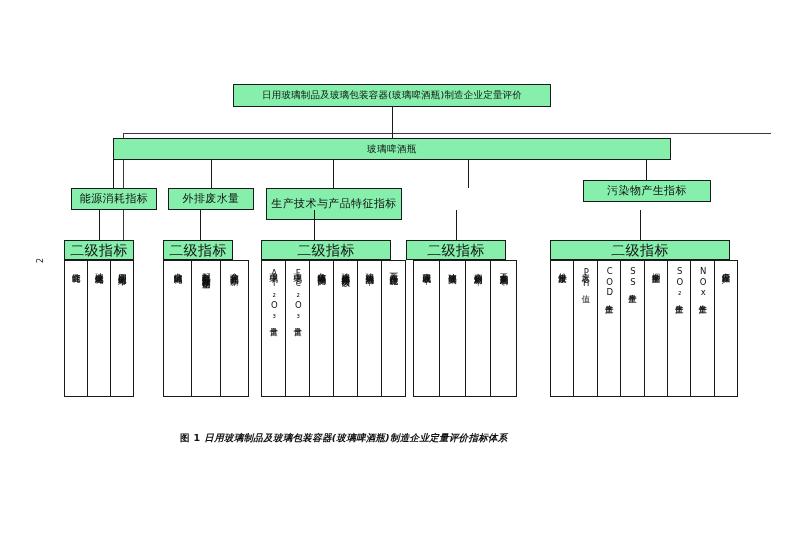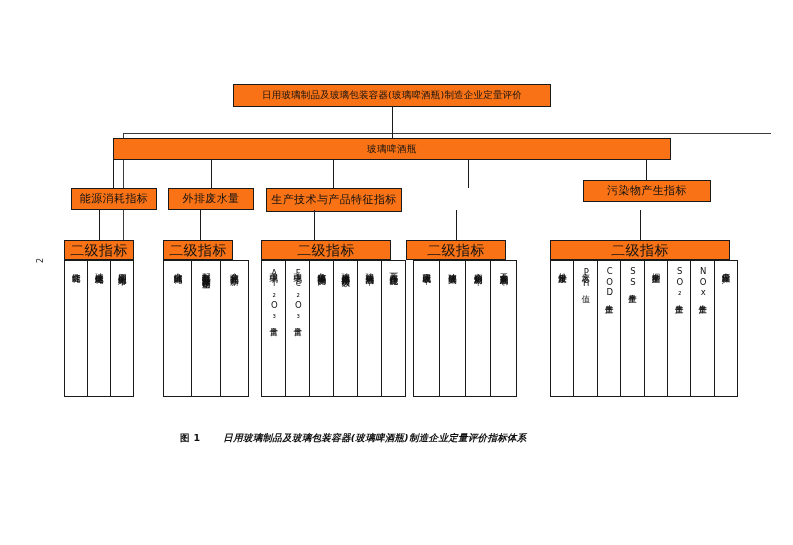--- a/index.html
+++ b/index.html
@@ -20,21 +20,21 @@
     position: absolute;
     left: 0; top: 0;
     width: 793px;
     height: 545px;
   }
 
   
   .node {
     position: absolute;
     border: 1px solid #1a1a1a;
-    background: #f97316;
+    background: #86efac;
     box-sizing: border-box;
     display: flex;
     align-items: center;
     justify-content: center;
     text-align: center;
     line-height: 1.15;
     color: #111;
   }
 
   .root-node {
@@ -124,21 +124,21 @@
   #caption {
     position: absolute;
     left: 180px;
     top: 432px;
     width: 470px;
     font-size: 9.5px;
     letter-spacing: 0.3px;
     color: #111;
     white-space: nowrap;
   }
-  #caption .fignum { font-weight: bold; margin-right: 23px; }
+  #caption .fignum { font-weight: bold; margin-right: 4px; }
   #caption .captext { font-weight: bold; font-style: italic; }
 </style>
 </head>
 <body>
 
 <div id="page">
 
   <div class="frame-rule" style="left:123px; top:133px; width:648px; height:1px;"></div>
   <div class="frame-rule" style="left:123px; top:133px; width:1px; height:256px;"></div>
 
@@ -159,21 +159,21 @@
   <div class="line-v" style="left:333px; top:160px; height:28px;"></div>
   <div class="line-v" style="left:468px; top:160px; height:28px;"></div>
   <div class="line-v" style="left:646px; top:160px; height:28px;"></div>
 
   <div class="node cat-node" style="left:71px; top:188px; width:86px; height:22px;">
     <span>能源消耗指标</span>
   </div>
   <div class="node cat-node" style="left:168px; top:188px; width:86px; height:22px;">
     <span>外排废水量</span>
   </div>
-  <div class="node cat-node" style="left:266px; top:188px; width:136px; height:24px;">
+  <div class="node cat-node" style="left:266px; top:188px; width:136px; height:32px;">
     <span>生产技术与产品特征指标</span>
   </div>
   <div class="node cat-node" style="left:583px; top:180px; width:128px; height:22px;">
     <span>污染物产生指标</span>
   </div>
 
   <div class="line-v" style="left:99px; top:210px; height:30px;"></div>
   <div class="line-v" style="left:200px; top:210px; height:30px;"></div>
   <div class="line-v" style="left:314px; top:210px; height:30px;"></div>
   <div class="line-v" style="left:456px; top:210px; height:30px;"></div>

